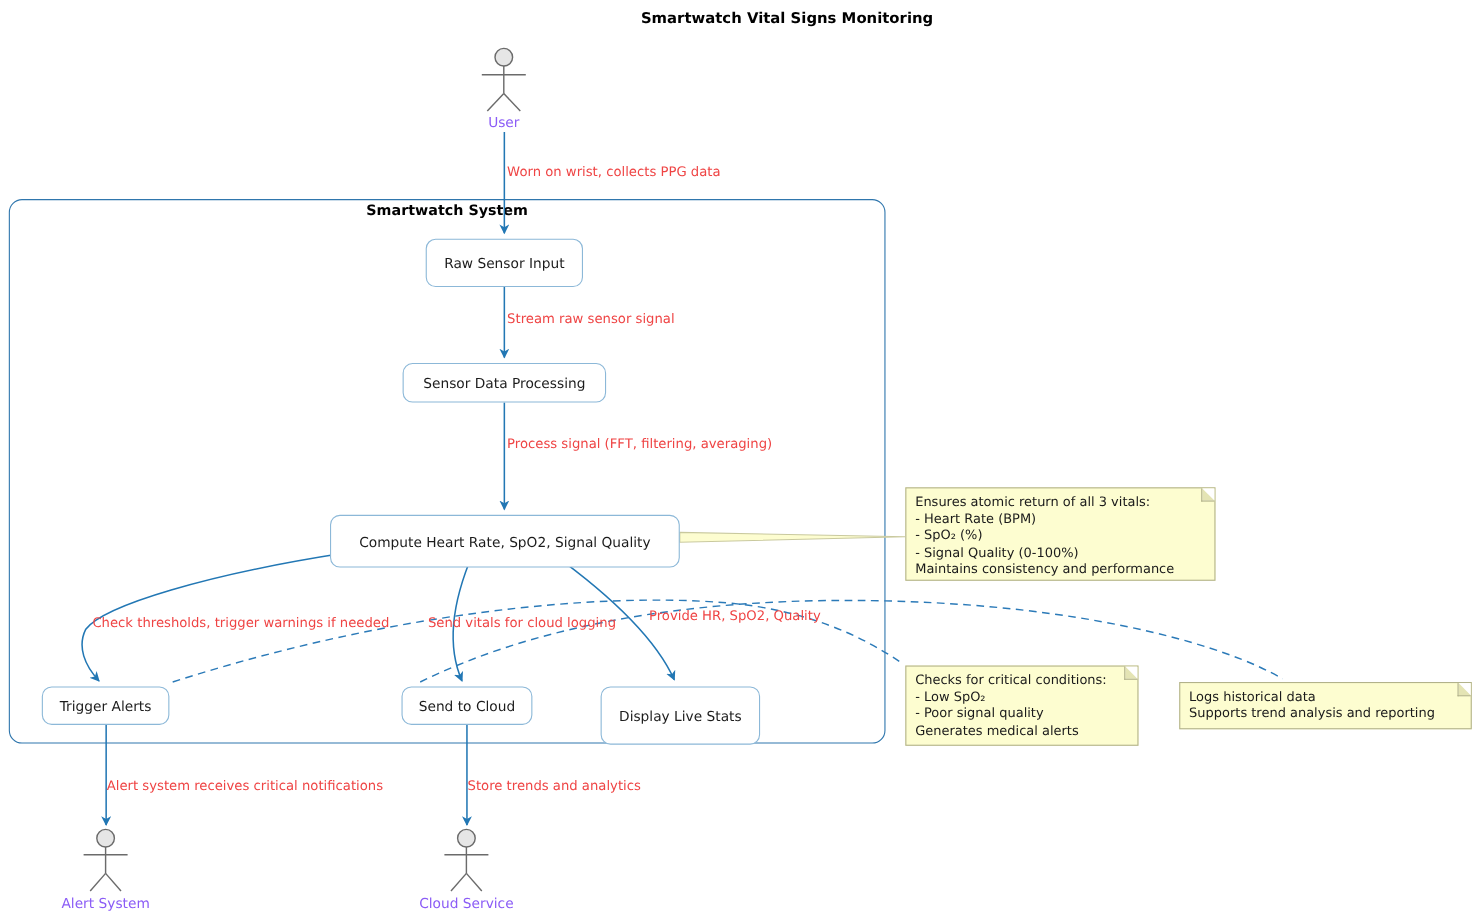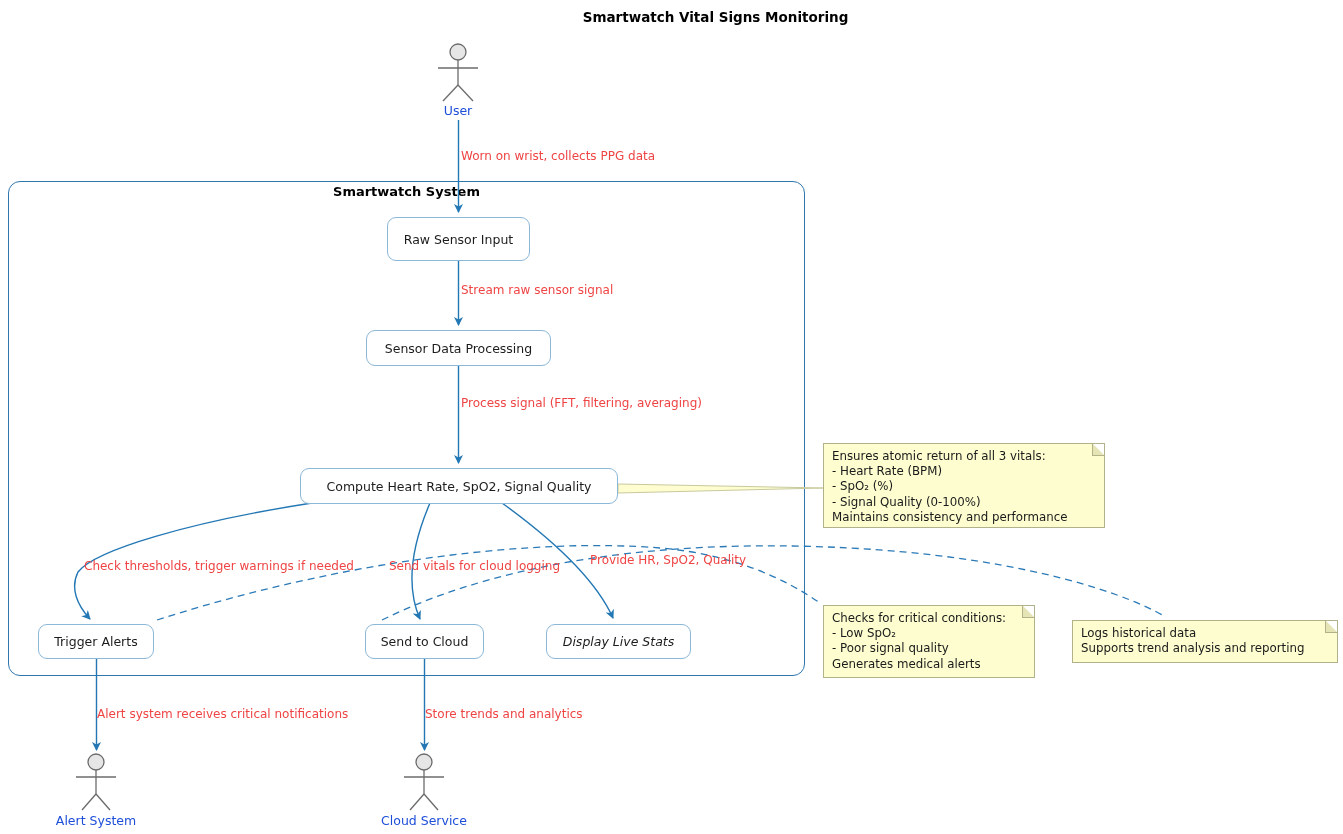--- a/index.html
+++ b/index.html
@@ -21,21 +21,21 @@
   }
   .node{
     position:absolute;background:#ffffff;border:1px solid #8cb8d8;border-radius:9px;
     box-sizing:border-box;display:flex;align-items:center;justify-content:center;
     font-size:12.5px;color:#1c1c1c;white-space:nowrap;z-index:3;
   }
   .elabel{
     position:absolute;font-size:12px;color:#ef4444;white-space:nowrap;z-index:2;
   }
   .alabel{
-    position:absolute;font-size:12.5px;color:#1d4ed8;text-align:center;z-index:2;
+    position:absolute;font-size:12.5px;color:#8b5cf6;text-align:center;z-index:2;
   }
   .note{
     position:absolute;background:#fdfdd0;border:1px solid #b2b28a;box-sizing:border-box;
     padding:5px 8px 17px 8px;font-size:11.8px;line-height:15.2px;color:#1a1a1a;z-index:2;
     white-space:nowrap;
   }
   .note::after{
     content:"";position:absolute;top:0;right:0;width:0;height:0;
     border-top:11px solid #ffffff;border-left:11px solid #e4e4b4;
   }
@@ -110,29 +110,29 @@
   <div class="btitle">Smartwatch System</div>
 
   <div class="node" style="left:387px;top:217px;width:143px;height:44px;">Raw Sensor Input</div>
 
   <div class="elabel" style="left:461px;top:283px;">Stream raw sensor signal</div>
 
   <div class="node" style="left:366px;top:330px;width:185px;height:36px;">Sensor Data Processing</div>
 
   <div class="elabel" style="left:461px;top:396px;">Process signal (FFT, filtering, averaging)</div>
 
-  <div class="node" style="left:300px;top:468px;width:318px;height:36px;">Compute Heart Rate, SpO2, Signal Quality</div>
+  <div class="node" style="left:300px;top:468px;width:318px;height:48px;">Compute Heart Rate, SpO2, Signal Quality</div>
 
   <div class="elabel" style="left:84px;top:559px;">Check thresholds, trigger warnings if needed</div>
   <div class="elabel" style="left:389px;top:559px;">Send vitals for cloud logging</div>
   <div class="elabel" style="left:590px;top:553px;">Provide HR, SpO2, Quality</div>
 
   <div class="node" style="left:38px;top:624px;width:116px;height:35px;">Trigger Alerts</div>
   <div class="node" style="left:365px;top:624px;width:119px;height:35px;">Send to Cloud</div>
-  <div class="node" style="left:546px;top:624px;width:145px;height:35px;font-style:italic;">Display Live Stats</div>
+  <div class="node" style="left:546px;top:624px;width:145px;height:53px;">Display Live Stats</div>
 
   <div class="note" style="left:823px;top:443px;width:282px;height:85px;">
     <div>Ensures atomic return of all 3 vitals:</div>
     <div>- Heart Rate (BPM)</div>
     <div>- SpO₂ (%)</div>
     <div>- Signal Quality (0-100%)</div>
     <div>Maintains consistency and performance</div>
   </div>
 
   <div class="note" style="left:1072px;top:620px;width:266px;height:43px;">

